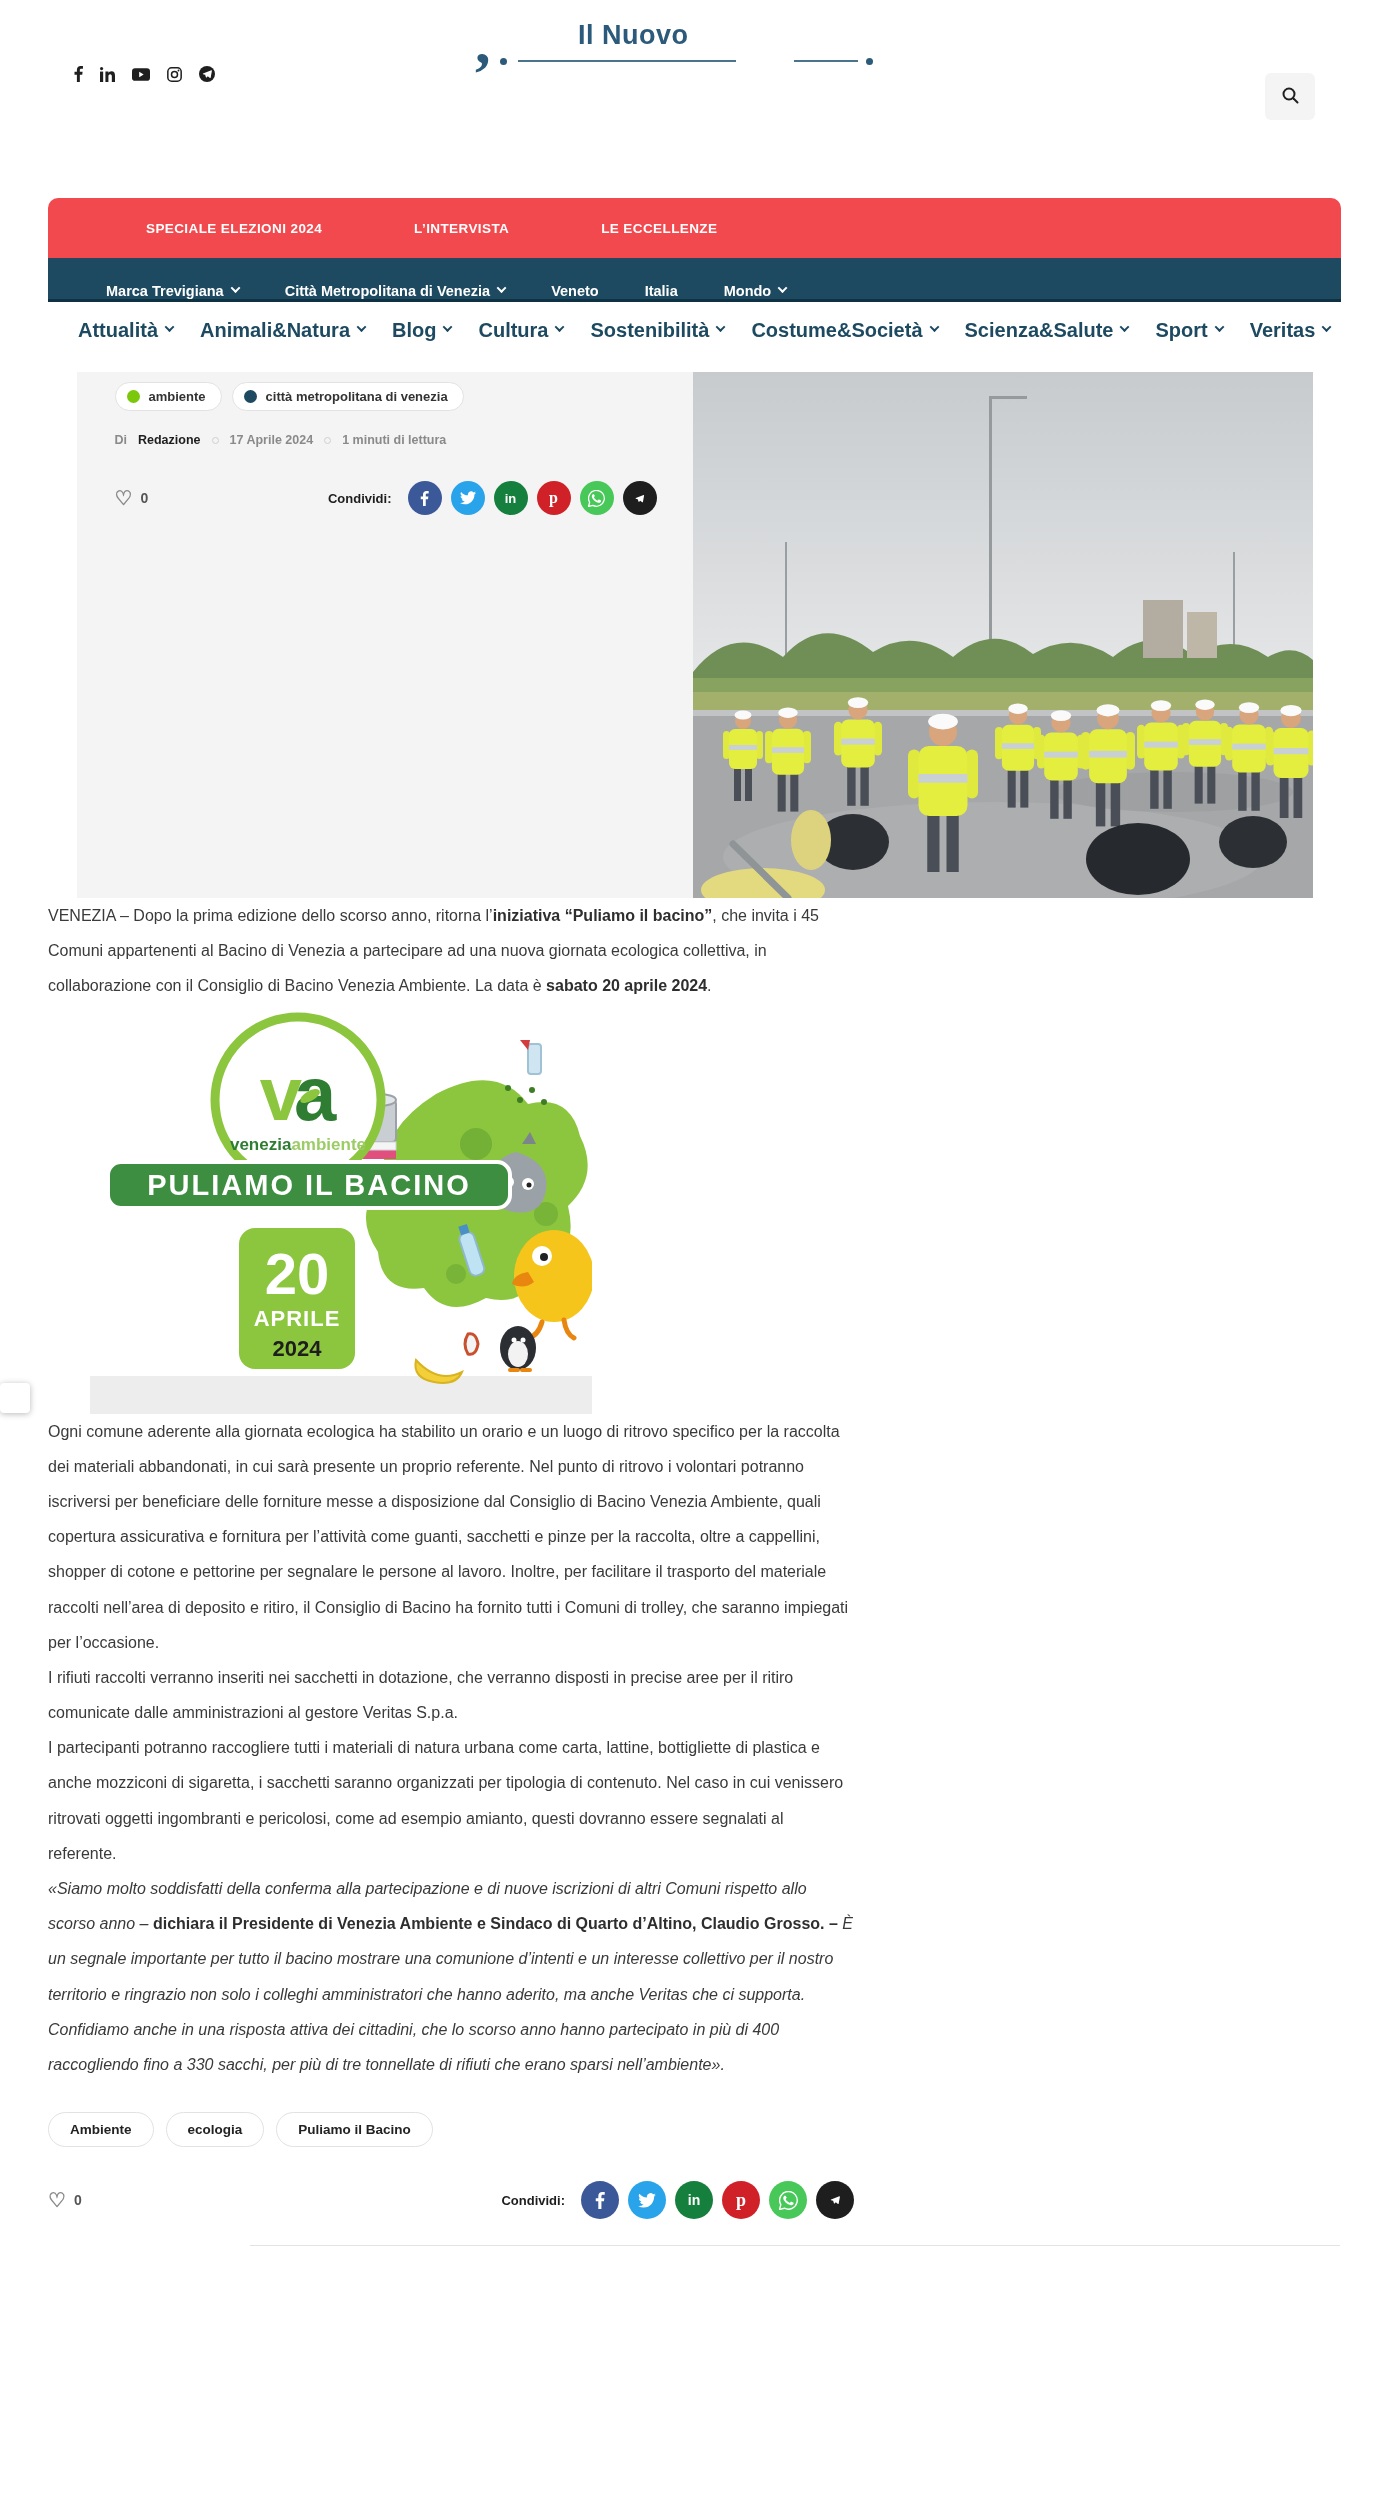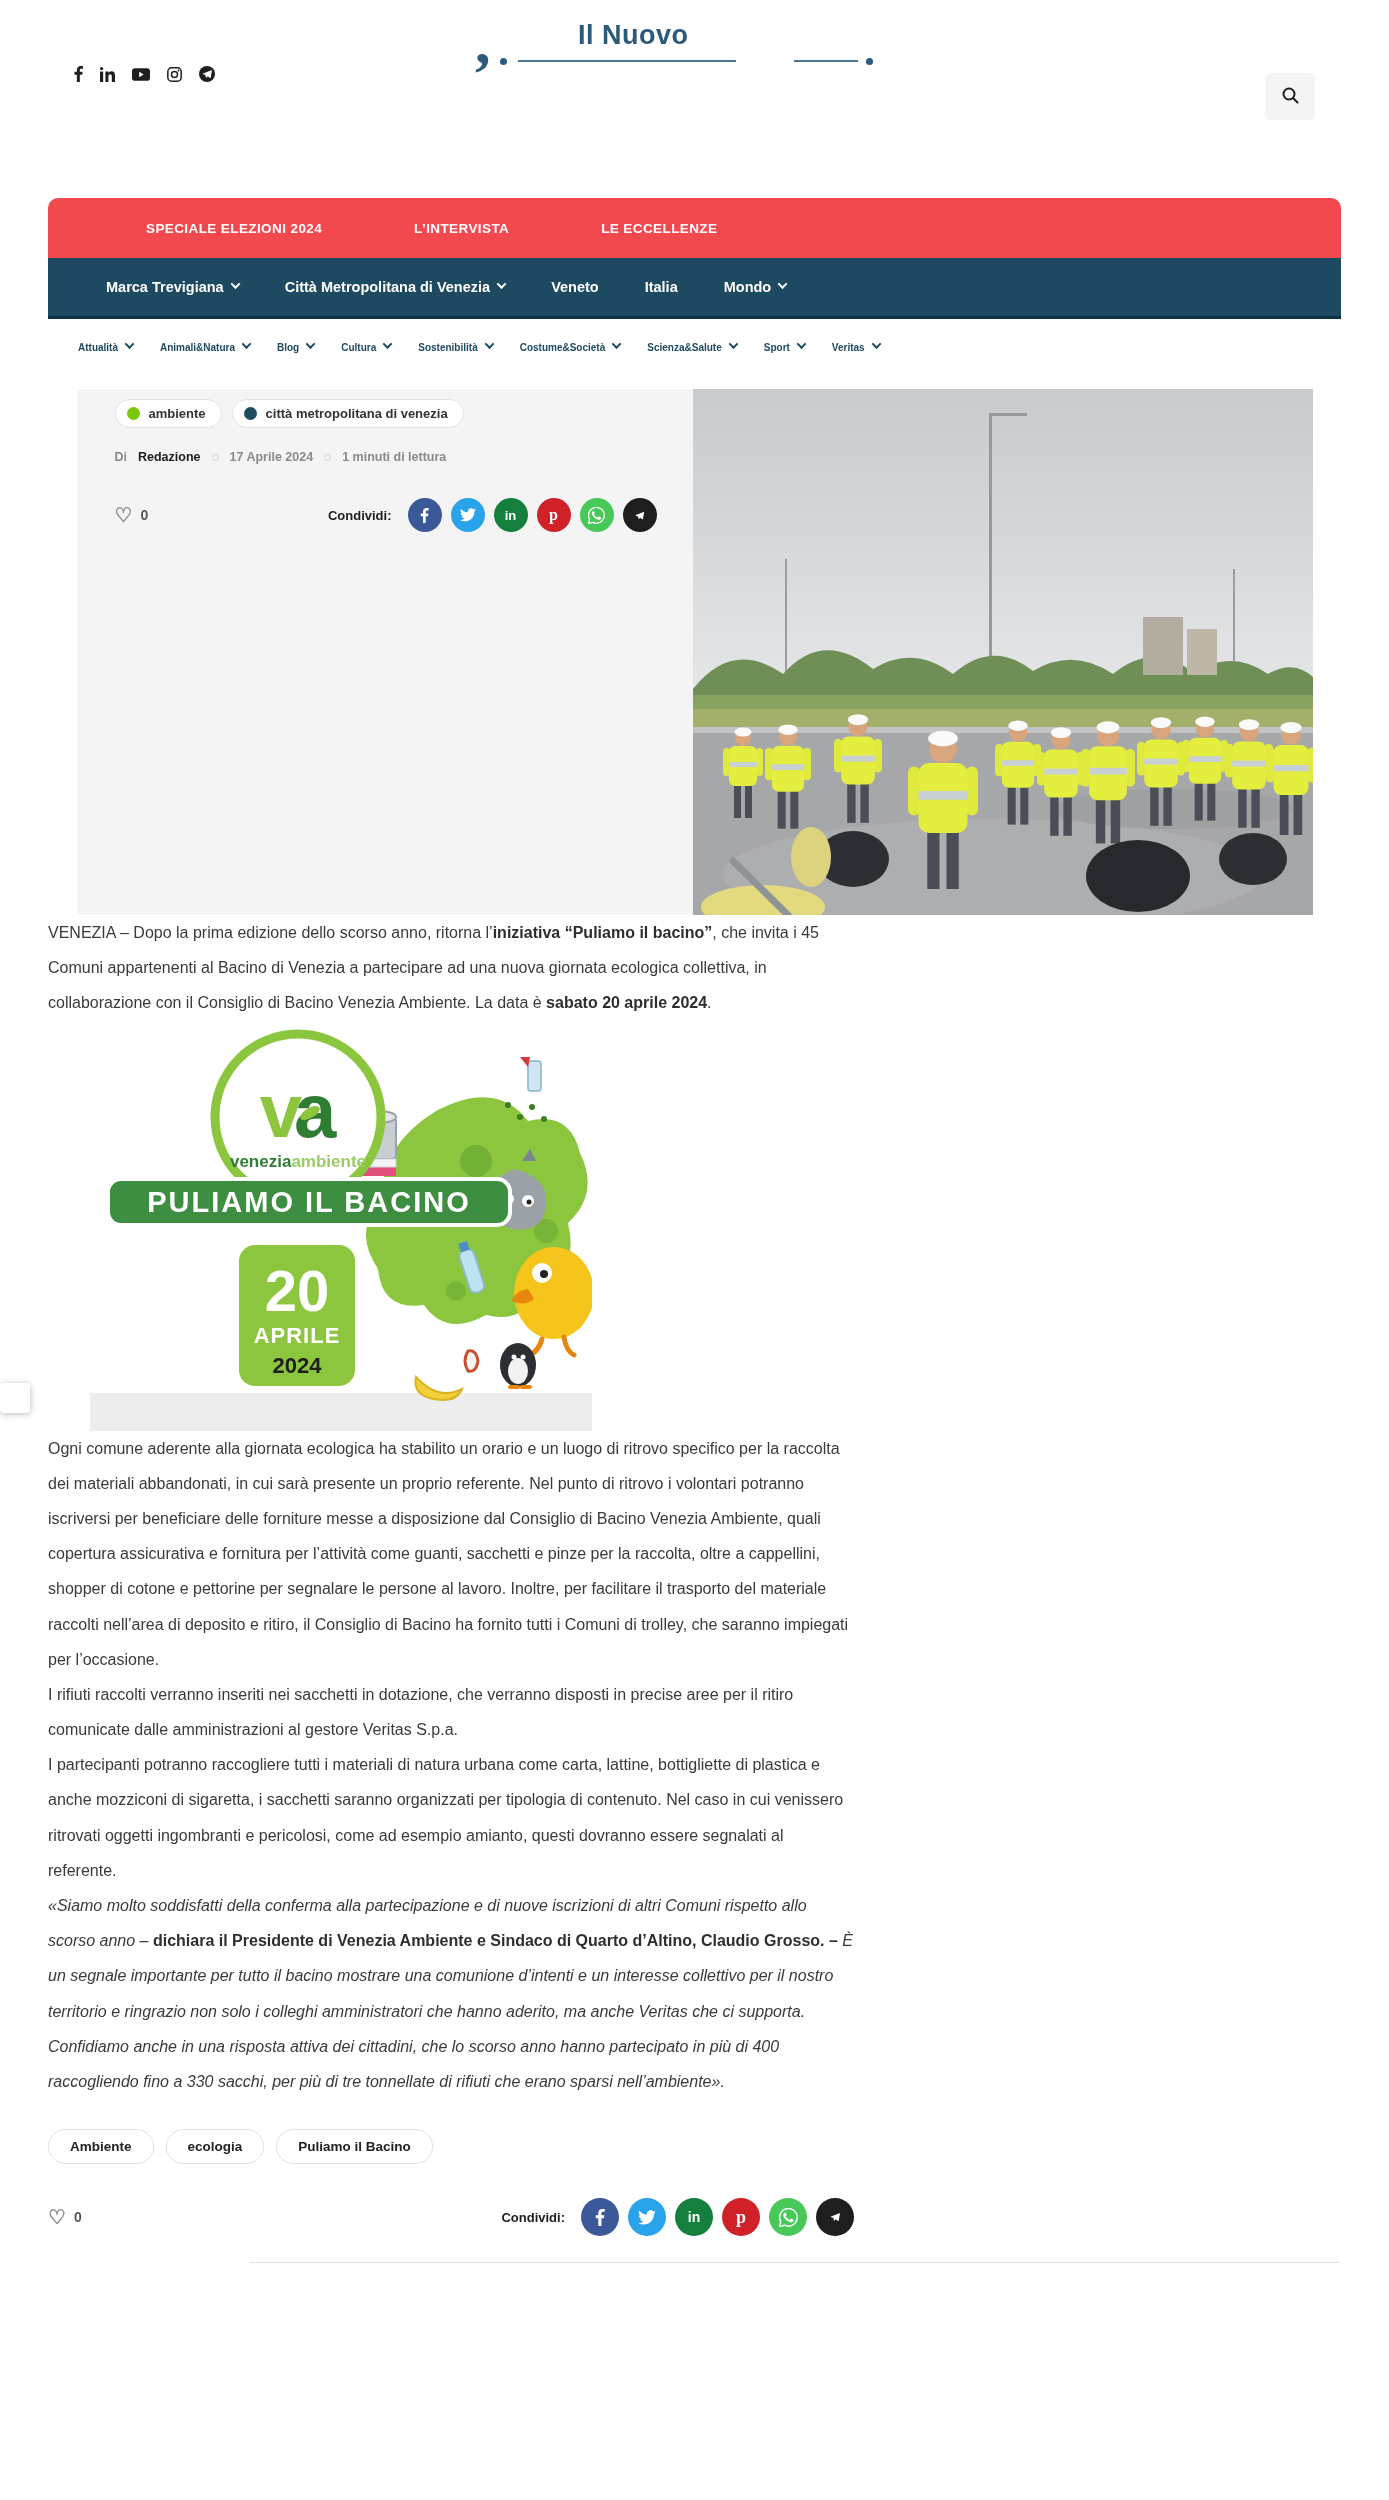--- a/index.html
+++ b/index.html
@@ -24,25 +24,25 @@
   .ld-line1{left:30px;top:5px;width:218px;height:2px;opacity:.85}
   .ld-line2{left:306px;top:5px;width:64px;height:2px;opacity:.85}
   .ld-dot2{left:378px;top:3px;width:7px;height:7px;border-radius:50%}
   .search-btn{position:absolute;right:74px;top:73px;width:50px;height:47px;background:#f4f4f5;
               border:none;border-radius:6px;display:flex;align-items:center;justify-content:center;cursor:pointer}
 
   
   .nav-red{margin:0 48px;height:60px;background:#f2494e;border-radius:10px 10px 0 0;
            display:flex;align-items:center;padding-left:98px;gap:92px}
   .nav-red a{color:#fff;font-size:13.5px;font-weight:700;letter-spacing:.4px}
-  .nav-blue{margin:0 48px;height:61px;background:#1d4a61;border-bottom:3px solid #0f3144;
-            display:flex;align-items:center;padding-left:58px;gap:46px}
+  .nav-blue{margin:0 48px;height:44px;background:#1d4a61;border-bottom:3px solid #0f3144;
+            display:flex;align-items:flex-end;padding-left:58px;gap:46px}
   .nav-blue a{color:#fff;font-size:14.5px;font-weight:600;display:inline-flex;align-items:center}
   .nav-white{margin:0 48px;height:56px;display:flex;align-items:center;padding-left:30px;gap:27px}
-  .nav-white a{color:#1d4a61;font-size:10px;font-weight:700;display:inline-flex;align-items:center}
+  .nav-white a{color:#1d4a61;font-size:20px;font-weight:700;display:inline-flex;align-items:center}
   .chev{display:inline-block;width:7px;height:7px;border-right:2px solid currentColor;
         border-bottom:2px solid currentColor;transform:rotate(45deg) translate(-1px,-1px);
         margin-left:8px;margin-bottom:3px}
 
   
   .article-header{margin:14px auto 0;width:1236px;height:526px;background:#f4f4f4;display:flex}
   .ah-left{width:616px;padding:10px 36px 0 38px}
   .tag-row{display:flex;gap:10px}
   .pill{display:inline-flex;align-items:center;gap:9px;background:#fff;border:1px solid #e2e2e2;
         border-radius:999px;padding:6px 15px 6px 11px;font-size:13px;font-weight:600;color:#333;cursor:pointer}

